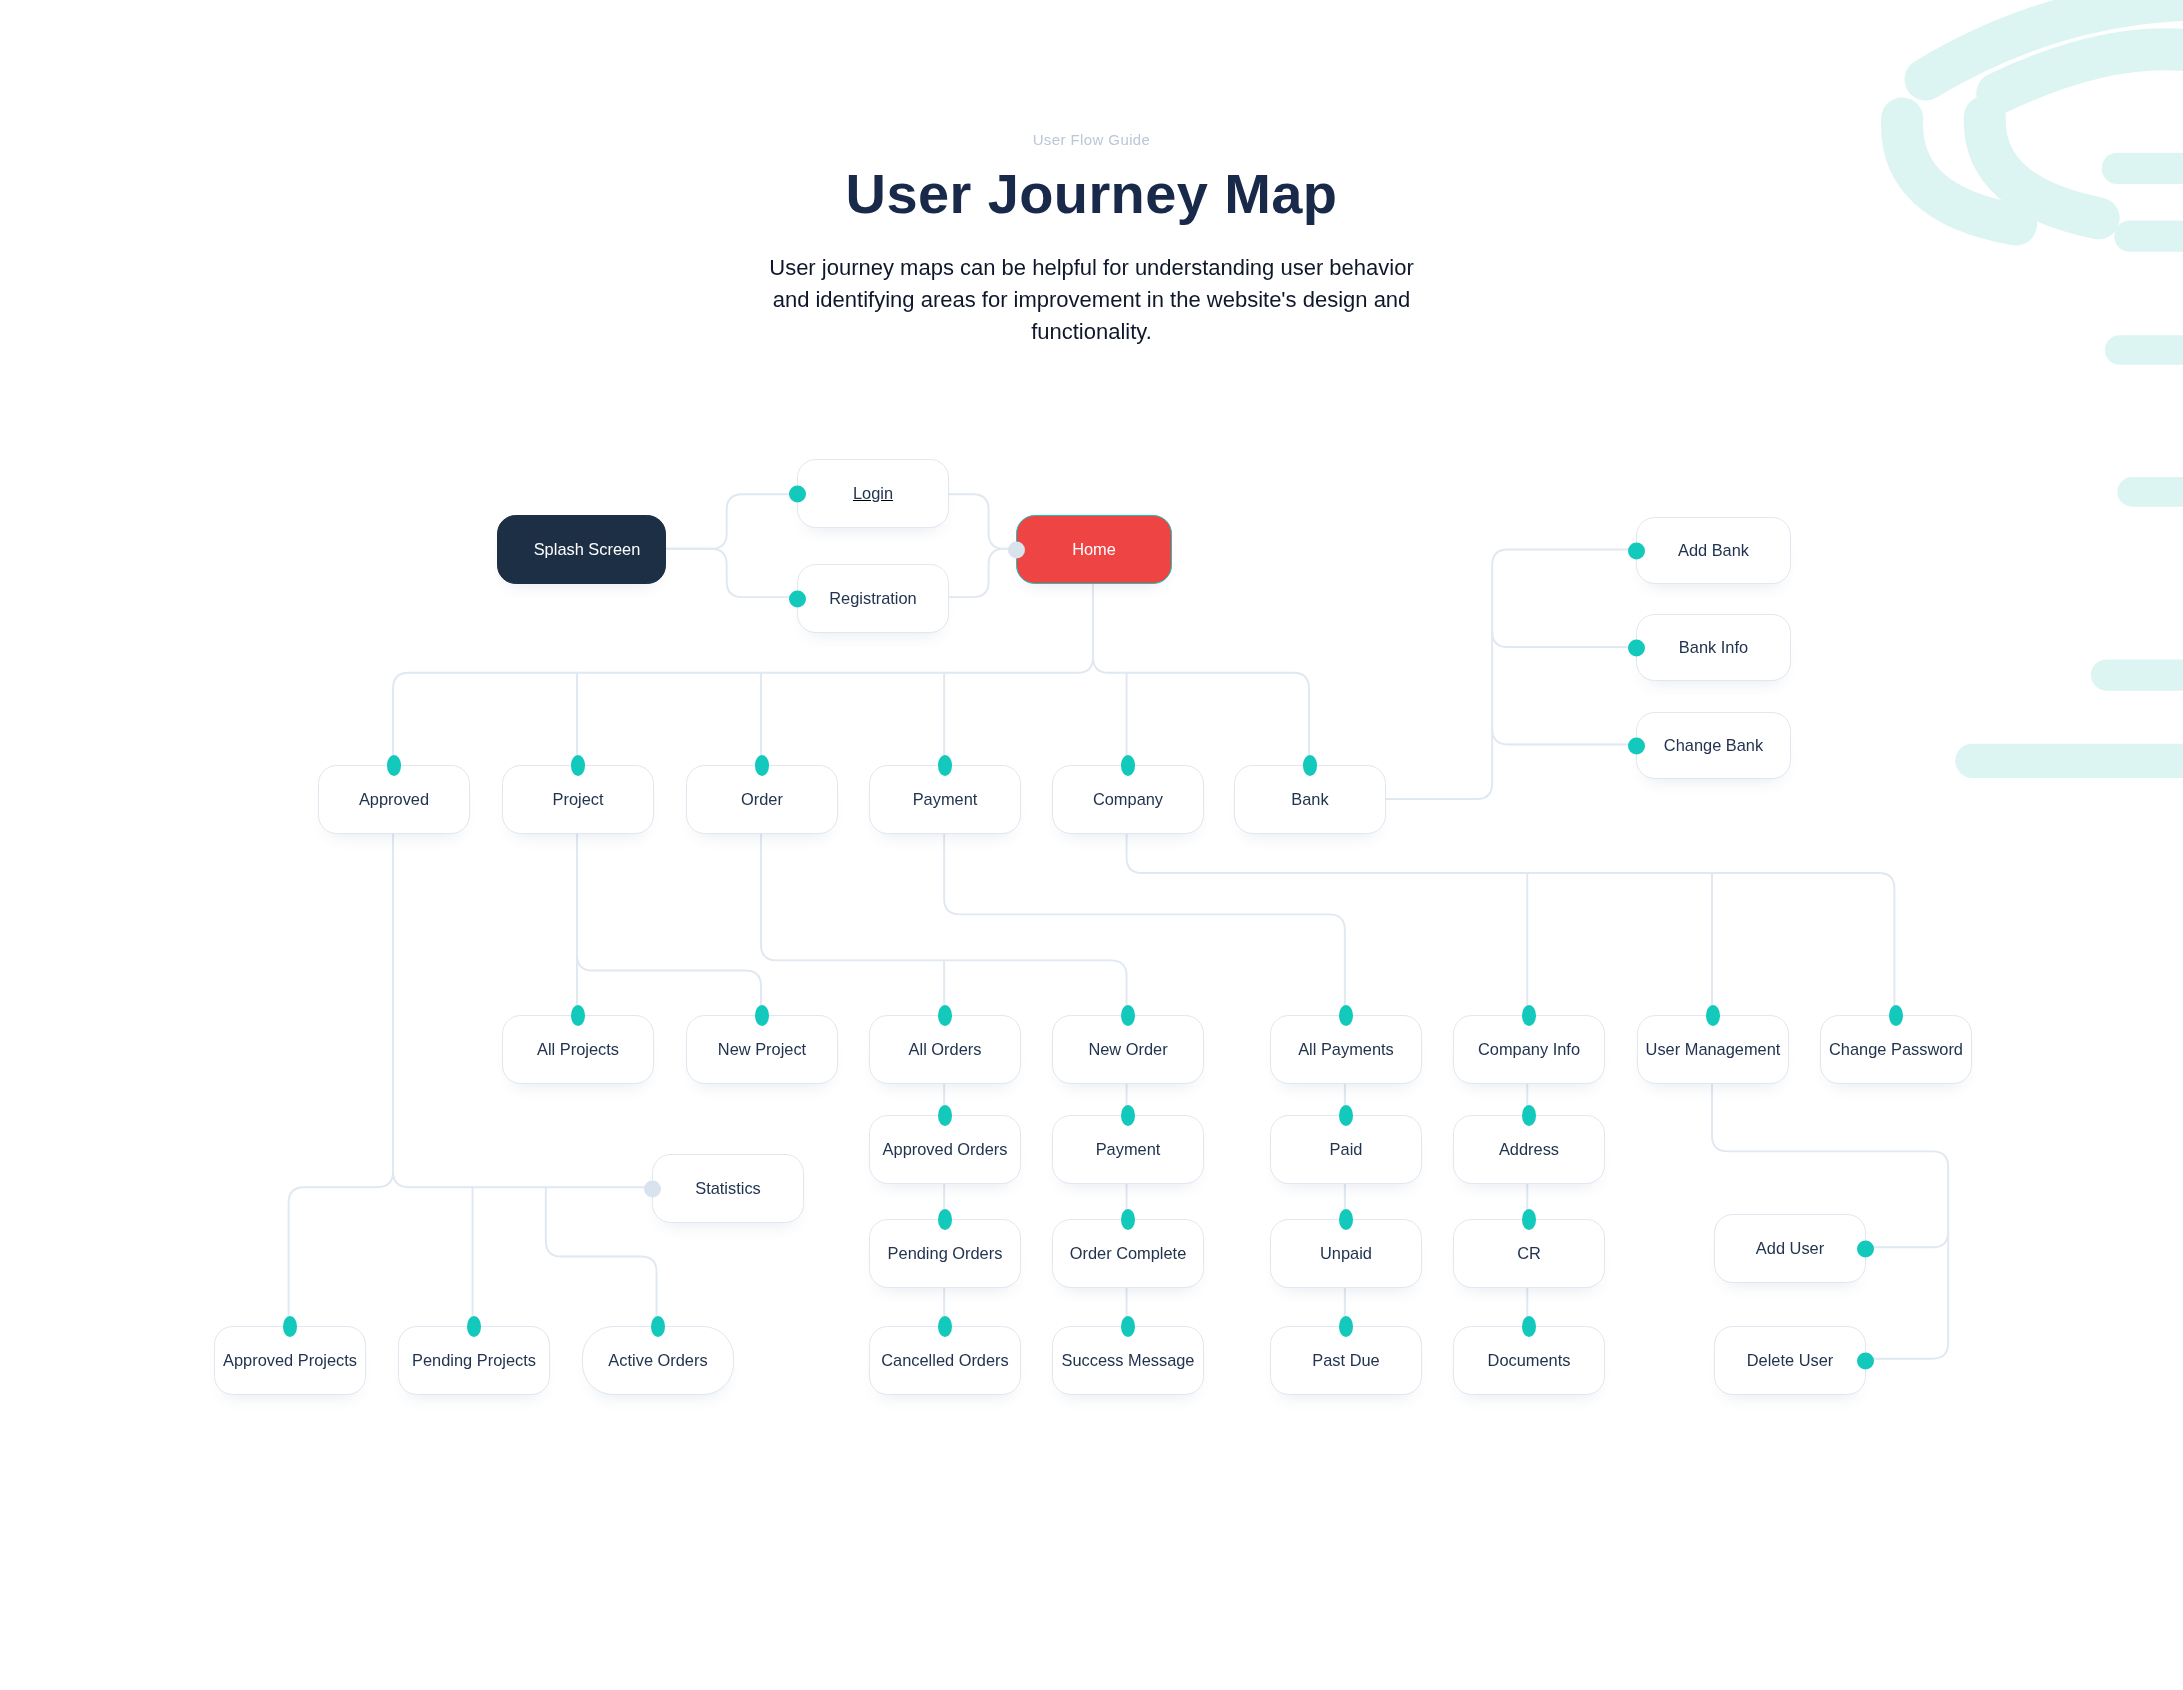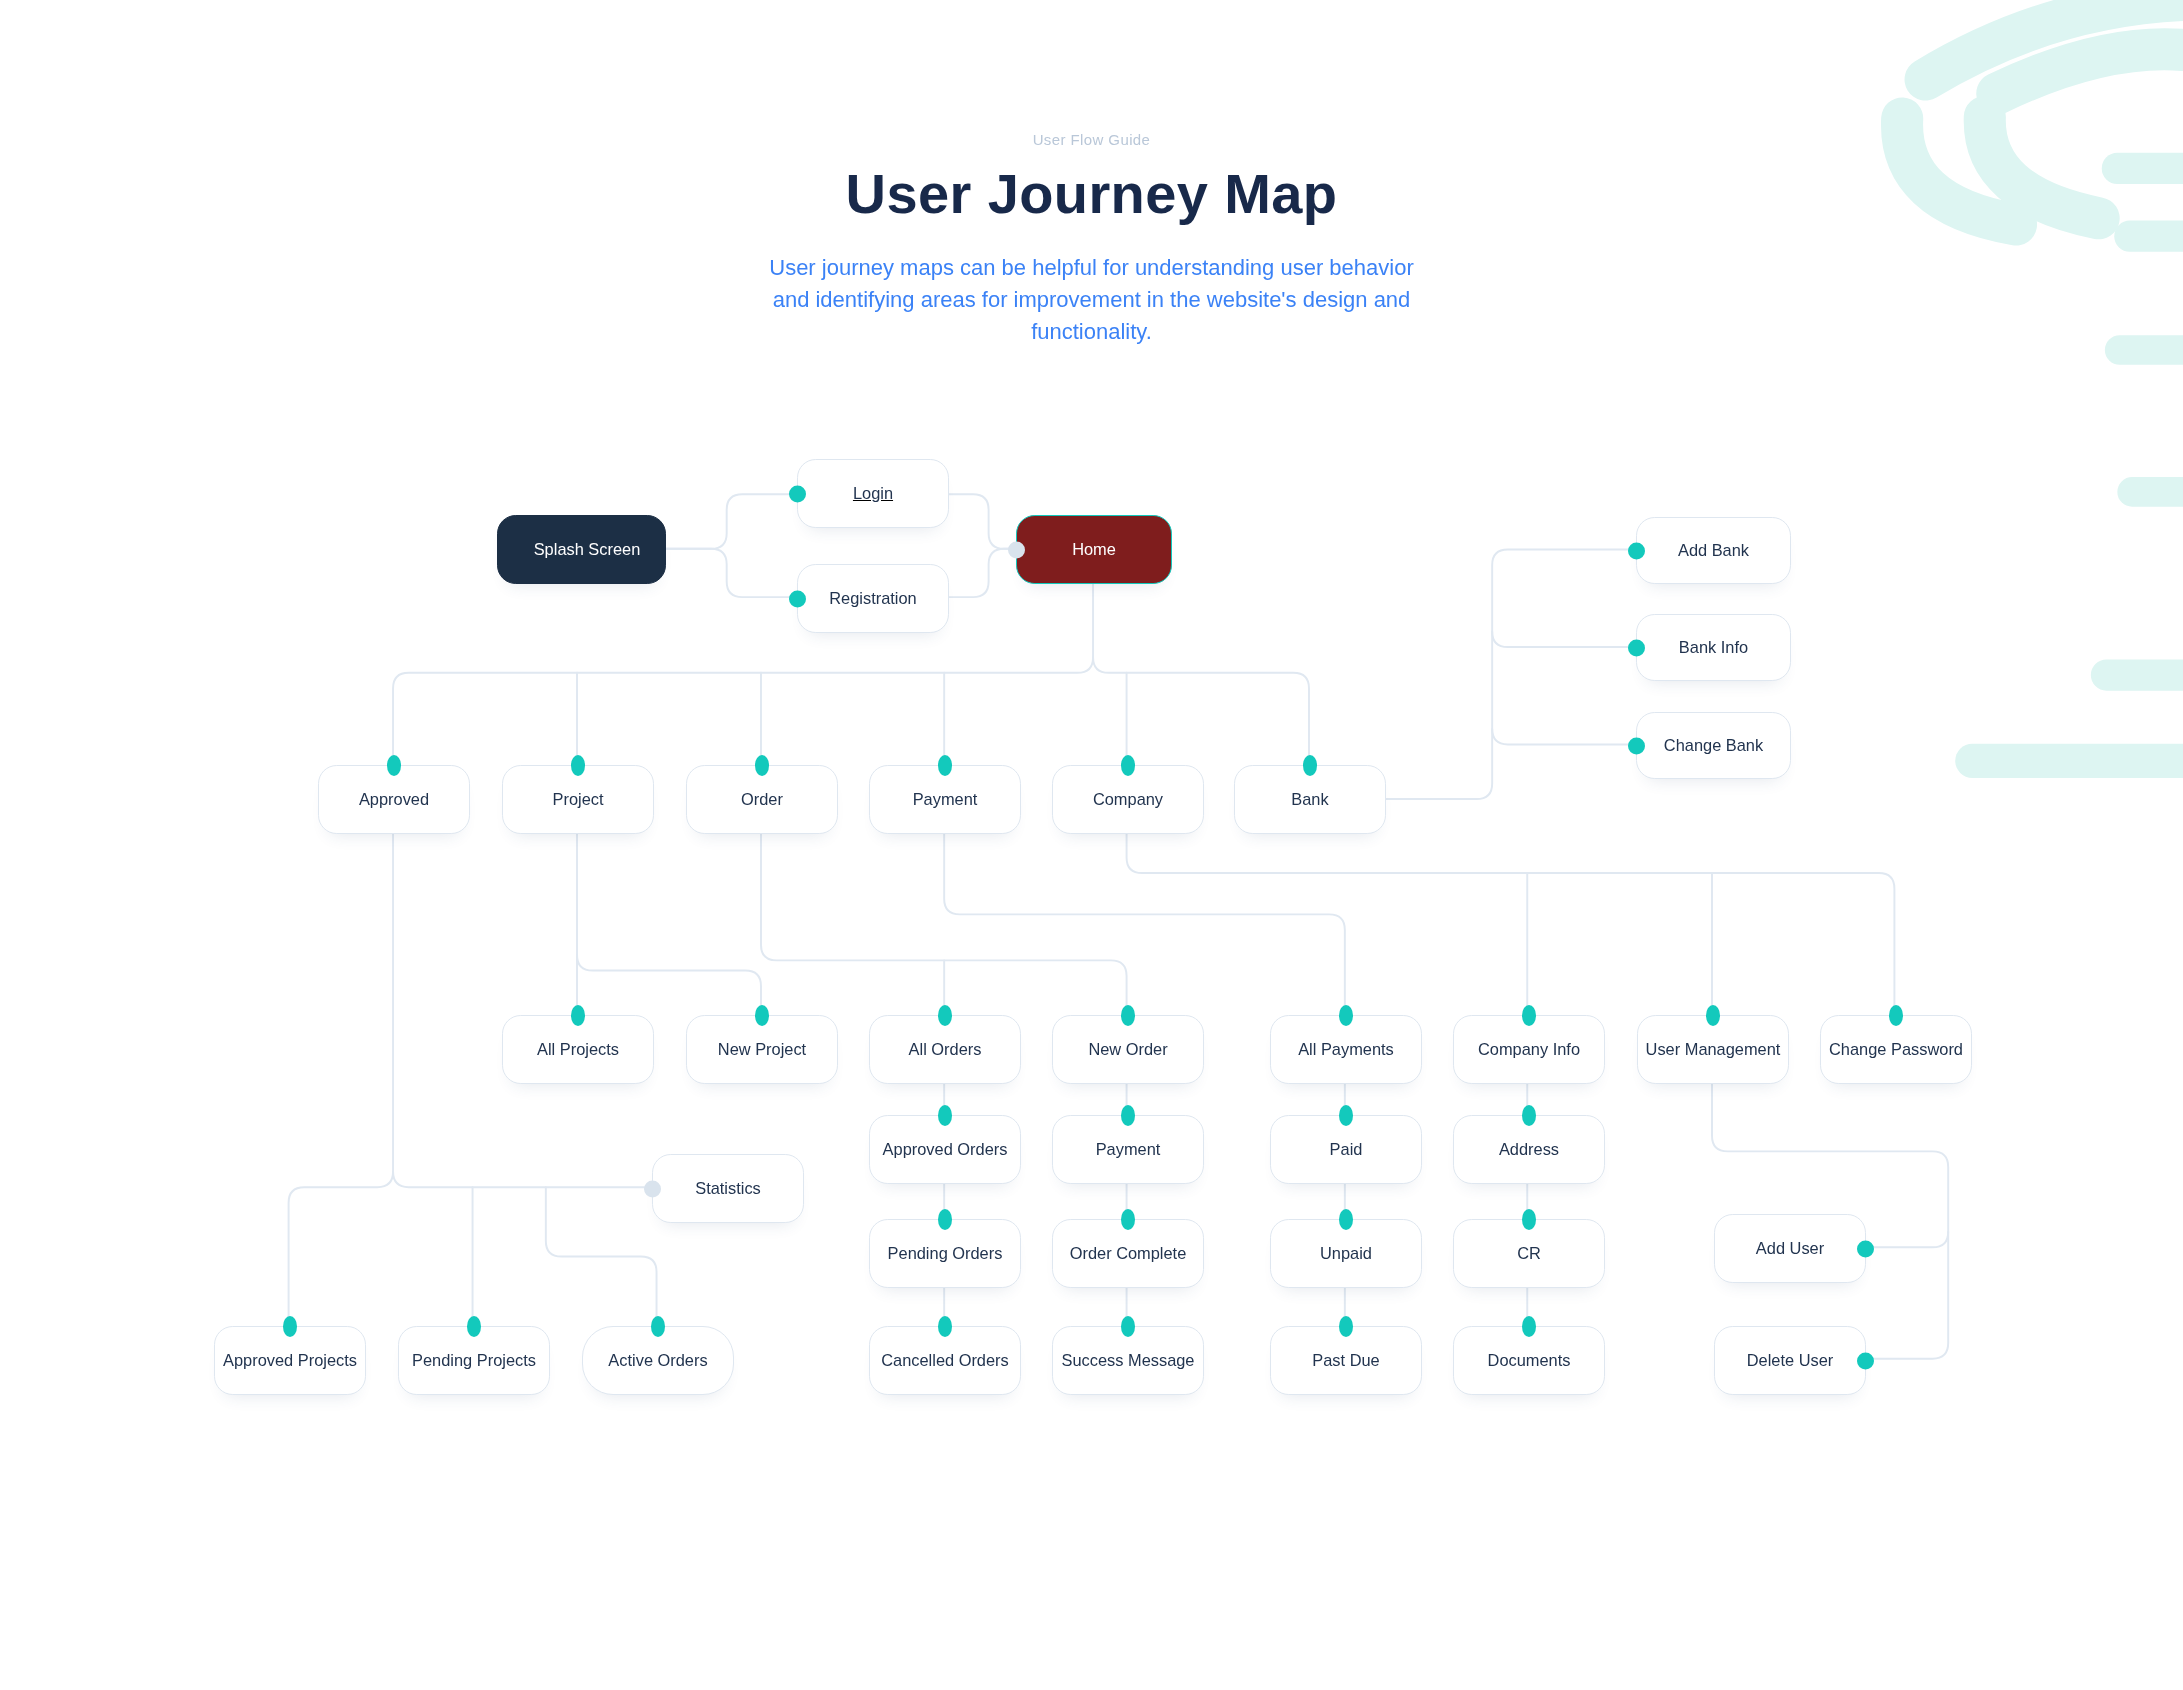--- a/index.html
+++ b/index.html
@@ -4,30 +4,30 @@
 <style>
   html,body{margin:0;padding:0;background:#ffffff;}
   #canvas{
     position:relative;width:2183px;height:1690px;overflow:hidden;
     background:#ffffff;font-family:"Liberation Sans", sans-serif;
   }
   #wires{position:absolute;left:0;top:0;z-index:1;}
   .header{position:absolute;top:131px;left:0;width:100%;text-align:center;z-index:2;}
   .eyebrow{font-size:15px;font-weight:500;color:#b9c7d8;letter-spacing:0.4px;margin:0 0 12.5px 0;}
   .h1{font-size:56px;font-weight:700;color:#18294a;letter-spacing:0.4px;margin:0 0 26.5px 0;}
-  .desc{font-size:22px;line-height:1.45;color:#3b82f6;width:647px;margin:0 auto;}
+  .desc{font-size:22px;line-height:1.45;color:#0f172a;width:647px;margin:0 auto;}
   #nodes{position:absolute;left:0;top:0;width:100%;height:100%;z-index:2;}
   .node{
     position:absolute;background:#ffffff;border:1.6px solid #dfe7f0;border-radius:18.7px;
     display:flex;align-items:center;justify-content:center;
     box-shadow:0 11px 17px -11px rgba(44,74,112,0.14);
   }
   .node-label{font-size:16.4px;font-weight:500;color:#22344f;white-space:nowrap;}
   .node-dark{background:#1c2f45;border-color:#1c2f45;padding-left:11px;}
-  .node-teal{background:#7f1d1d;border-color:#0fc9bd;}
+  .node-teal{background:#ef4444;border-color:#0fc9bd;}
   .node-dark .node-label,.node-teal .node-label{color:#ffffff;font-weight:500;}
   .dot{position:absolute;background:#13c9bc;z-index:3;}
   .dot-top{width:14px;height:21px;border-radius:50%;left:50%;top:-11px;transform:translateX(-50%);}
   .dot-left{width:17px;height:17px;border-radius:50%;left:-9.4px;top:50%;transform:translateY(-50%);}
   .dot-right{width:17px;height:17px;border-radius:50%;right:-9.4px;top:50%;transform:translateY(-50%);}
   .dot-light{background:#d9e3ed;}
 </style>
 </head>
 <body>
 

